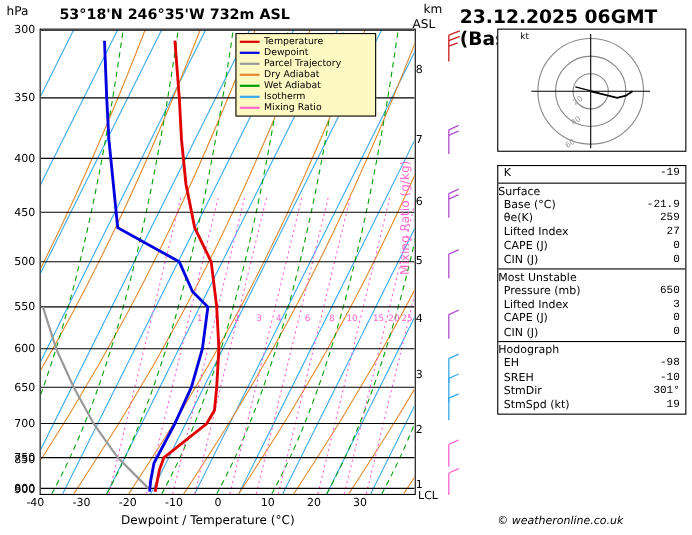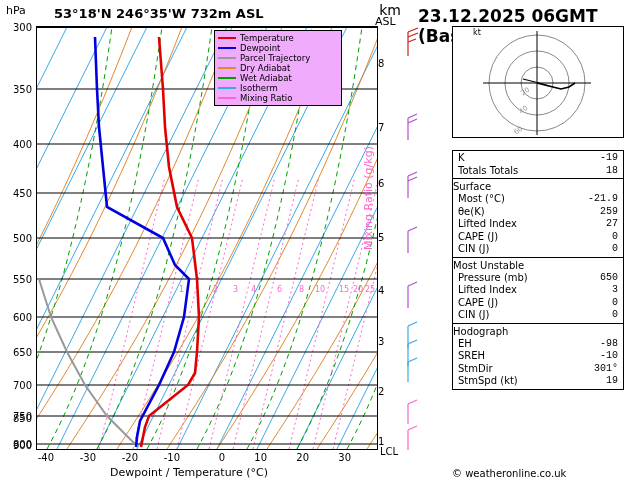--- a/index.html
+++ b/index.html
@@ -1,53 +1,53 @@
 <!DOCTYPE html>
 <html><head>
 <meta charset="utf-8">
 <style>
   html,body{margin:0;padding:0;}
   body{width:629px;height:486px;background:#ffffff;font-family:"DejaVu Sans",sans-serif;overflow:hidden;position:relative;}
   .abs{position:absolute;}
   
   #hpa-label{left:6px;top:4px;font-size:11px;color:#000;}
   #station-title{left:54px;top:6px;font-size:13px;font-weight:bold;color:#000;}
-  #km-label{left:378px;top:2px;font-size:14px;color:#000;text-align:center;width:24px;}
+  #km-label{left:378px;top:2px;font-size:11px;color:#000;text-align:right;width:24px;}
   #asl-label{left:375px;top:15px;font-size:11px;color:#000;width:30px;}
   #date-title{left:418px;top:6px;font-size:17px;font-weight:bold;color:#000;}
   
   #skewt{left:36px;top:26px;width:340px;height:422px;border:1px solid #000;background:#fff;overflow:hidden;}
   #skewt svg{display:block;}
   
   .ylab{position:absolute;left:0px;width:32px;text-align:right;font-size:10px;color:#000;}
   
-  .xlab{position:absolute;top:452px;font-size:10px;color:#000;text-align:right;width:30px;}
+  .xlab{position:absolute;top:452px;font-size:10px;color:#000;text-align:left;width:30px;}
   #xaxis-title{position:absolute;left:110px;top:466px;font-size:11px;color:#000;}
   
   .kmlab{position:absolute;left:378px;font-size:10px;color:#000;}
   #lcl-label{position:absolute;left:380px;top:446px;font-size:10px;color:#000;}
   
   #mix-label{position:absolute;left:362px;top:250px;font-size:11px;color:#ff66cc;
      transform:rotate(-90deg);transform-origin:left top;white-space:nowrap;}
   
-  #legend{position:absolute;left:214px;top:30px;width:120px;background:#f0abfc;border:1px solid #000;padding:2px 3px;font-size:8.5px;line-height:10.5px;}
+  #legend{position:absolute;left:214px;top:30px;width:120px;background:#fef9c3;border:1px solid #000;padding:2px 3px;font-size:8.5px;line-height:10.5px;}
   #legend .row{display:flex;align-items:center;height:10px;}
   #legend .sw{width:18px;height:0;border-top-width:2px;border-top-style:solid;margin-right:4px;}
   
   #hodo{left:452px;top:26px;width:170px;height:110px;border:1px solid #000;background:#fff;}
   #hodo-kt{position:absolute;left:20px;top:1px;font-size:8px;color:#000;}
   
   #indices{left:452px;top:150px;width:170px;border:1px solid #000;background:#fff;font-size:10px;}
   #indices .sec{border-bottom:1px solid #000;padding:1px 0;}
   #indices .sec:last-child{border-bottom:none;}
   #indices .hdr{font-size:10px;padding:1px 0;}
   #indices .r{display:flex;justify-content:space-between;padding:0 5px;line-height:12.5px;}
   #indices .r .v{min-width:42px;text-align:right;font-family:Liberation Mono, monospace;}
   
-  #footer{left:452px;top:468px;font-size:10px;color:#000;}
+  #footer{left:452px;top:468px;font-size:10px;color:#000;font-style:italic;}
   .wbarb{position:absolute;}
 </style>
 </head>
 <body>
 
 <div class="abs" id="hpa-label">hPa</div>
 <div class="abs" id="station-title">53°18'N 246°35'W 732m ASL</div>
 <div class="abs" id="km-label">km</div>
 <div class="abs" id="asl-label">ASL</div>
 <div class="abs" id="date-title">23.12.2025 06GMT (Base: 18)</div>
@@ -272,29 +272,25 @@
     <polyline fill="none" stroke="#000" stroke-width="1.2" points="70,52 78,54 86,56 96,59"></polyline>
   </svg>
 </div>
 
 <div class="abs" id="indices">
   <div class="sec">
     <div class="r">
         <span>K</span>
         <span class="v">-19</span>
       </div>
-    <div class="r">
-        <span>Totals Totals</span>
-        <span class="v">18</span>
-      </div>
   </div>
   <div class="sec">
     <div class="hdr">Surface</div>
     <div class="r">
-        <span>Most (°C)</span>
+        <span>Base (°C)</span>
         <span class="v">-21.9</span>
       </div>
     <div class="r">
         <span>θe(K)</span>
         <span class="v">259</span>
       </div>
     <div class="r">
         <span>Lifted Index</span>
         <span class="v">27</span>
       </div>

